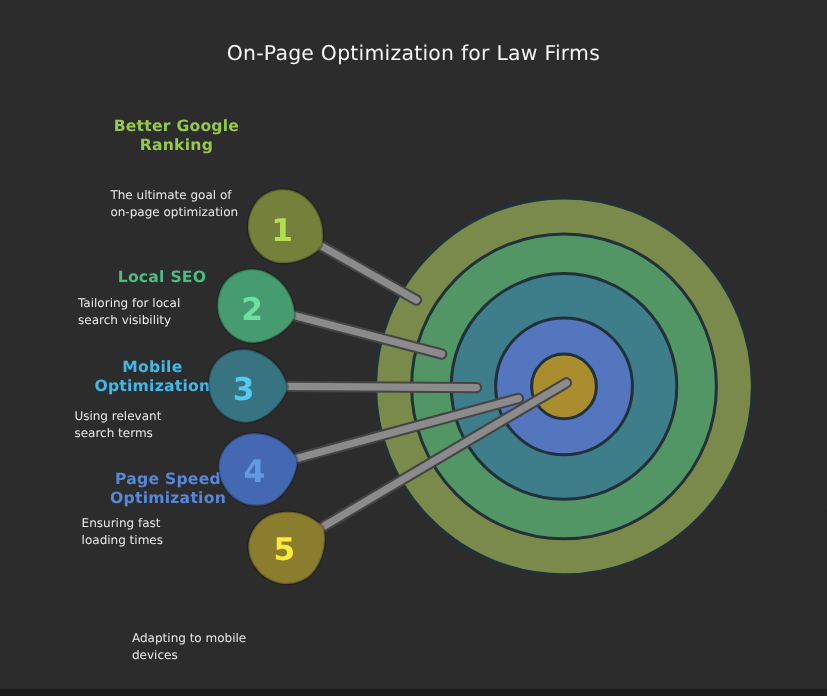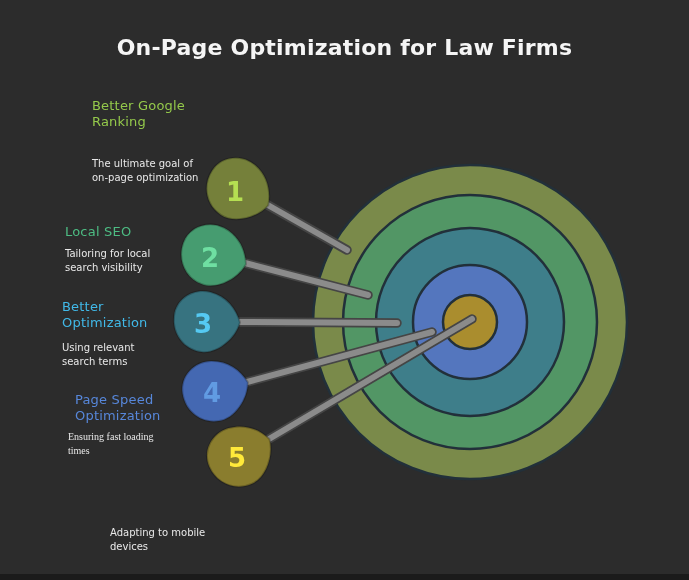--- a/index.html
+++ b/index.html
@@ -2,25 +2,26 @@
 <html><head>
 <meta charset="utf-8">
 <style>
   html,body{margin:0;padding:0;background:#202020;}
   #stage{
     position:relative;width:689px;height:580px;overflow:hidden;
     font-family:"DejaVu Sans","Liberation Sans",sans-serif;
   }
   #title{
     position:absolute;left:0;top:35px;width:100%;text-align:center;
-    font-size:22px;font-weight:bold;letter-spacing:.2px;
+    font-size:17px;font-weight:normal;letter-spacing:.2px;
   }
   .item-label{
-    position:absolute;font-weight:normal;font-size:13px;line-height:16px;
+    position:absolute;font-weight:bold;font-size:13px;line-height:16px;
     letter-spacing:.2px;
+    text-align:center;
   }
   .item-desc{
     position:absolute;font-size:10px;line-height:13.5px;font-weight:500;
   }
   #diagram-svg{position:absolute;left:0;top:0;}
   #bottom-bar{position:absolute;left:0;bottom:0;width:100%;height:6px;}
   .num{
     font-family:"DejaVu Sans","Liberation Sans",sans-serif;
     font-size:26px;font-weight:bold;text-anchor:middle;
   }
@@ -31,25 +32,25 @@
 <div id="stage" style="background-color: rgb(44, 44, 44);">
 
   <div id="title" style="color: rgb(245, 245, 245);">On-Page Optimization for Law Firms</div>
 
   <div class="item-label" style="left: 92px; top: 98px; width: 110px; color: rgb(148, 201, 75);">Better Google Ranking</div>
   <div class="item-desc" style="left: 92px; top: 157px; width: 112px; color: rgb(233, 233, 233);">The ultimate goal of on-page optimization</div>
 
   <div class="item-label" style="left: 65px; top: 224px; width: 140px; color: rgb(77, 188, 131);">Local SEO</div>
   <div class="item-desc" style="left: 65px; top: 247px; width: 112px; color: rgb(233, 233, 233);">Tailoring for local search visibility</div>
 
-  <div class="item-label" style="left: 62px; top: 299px; width: 130px; color: rgb(65, 185, 232);">Better Optimization</div>
+  <div class="item-label" style="left: 62px; top: 299px; width: 130px; color: rgb(65, 185, 232);">Mobile Optimization</div>
   <div class="item-desc" style="left: 62px; top: 341px; width: 95px; color: rgb(233, 233, 233);">Using relevant search terms</div>
 
   <div class="item-label" style="left: 75px; top: 392px; width: 130px; color: rgb(87, 135, 218);">Page Speed Optimization</div>
-  <div class="item-desc" style="left: 68px; top: 430px; width: 100px; color: rgb(233, 233, 233); font-family: Liberation Serif, serif;">Ensuring fast loading times</div>
+  <div class="item-desc" style="left: 68px; top: 430px; width: 100px; color: rgb(233, 233, 233);">Ensuring fast loading times</div>
 
   <div class="item-desc" style="left: 110px; top: 526px; width: 130px; color: rgb(233, 233, 233);">Adapting to mobile devices</div>
 
   <svg id="diagram-svg" width="689" height="580" viewBox="0 0 689 580">
 
     <g stroke-width="2.5" stroke="#22303a">
       <circle cx="470" cy="322" r="157" fill="#7a8a4a"></circle>
       <circle cx="470" cy="322" r="127" fill="#529665"></circle>
       <circle cx="470" cy="322" r="94" fill="#3e7e8a"></circle>
       <circle cx="470" cy="322" r="57" fill="#5476be"></circle>

